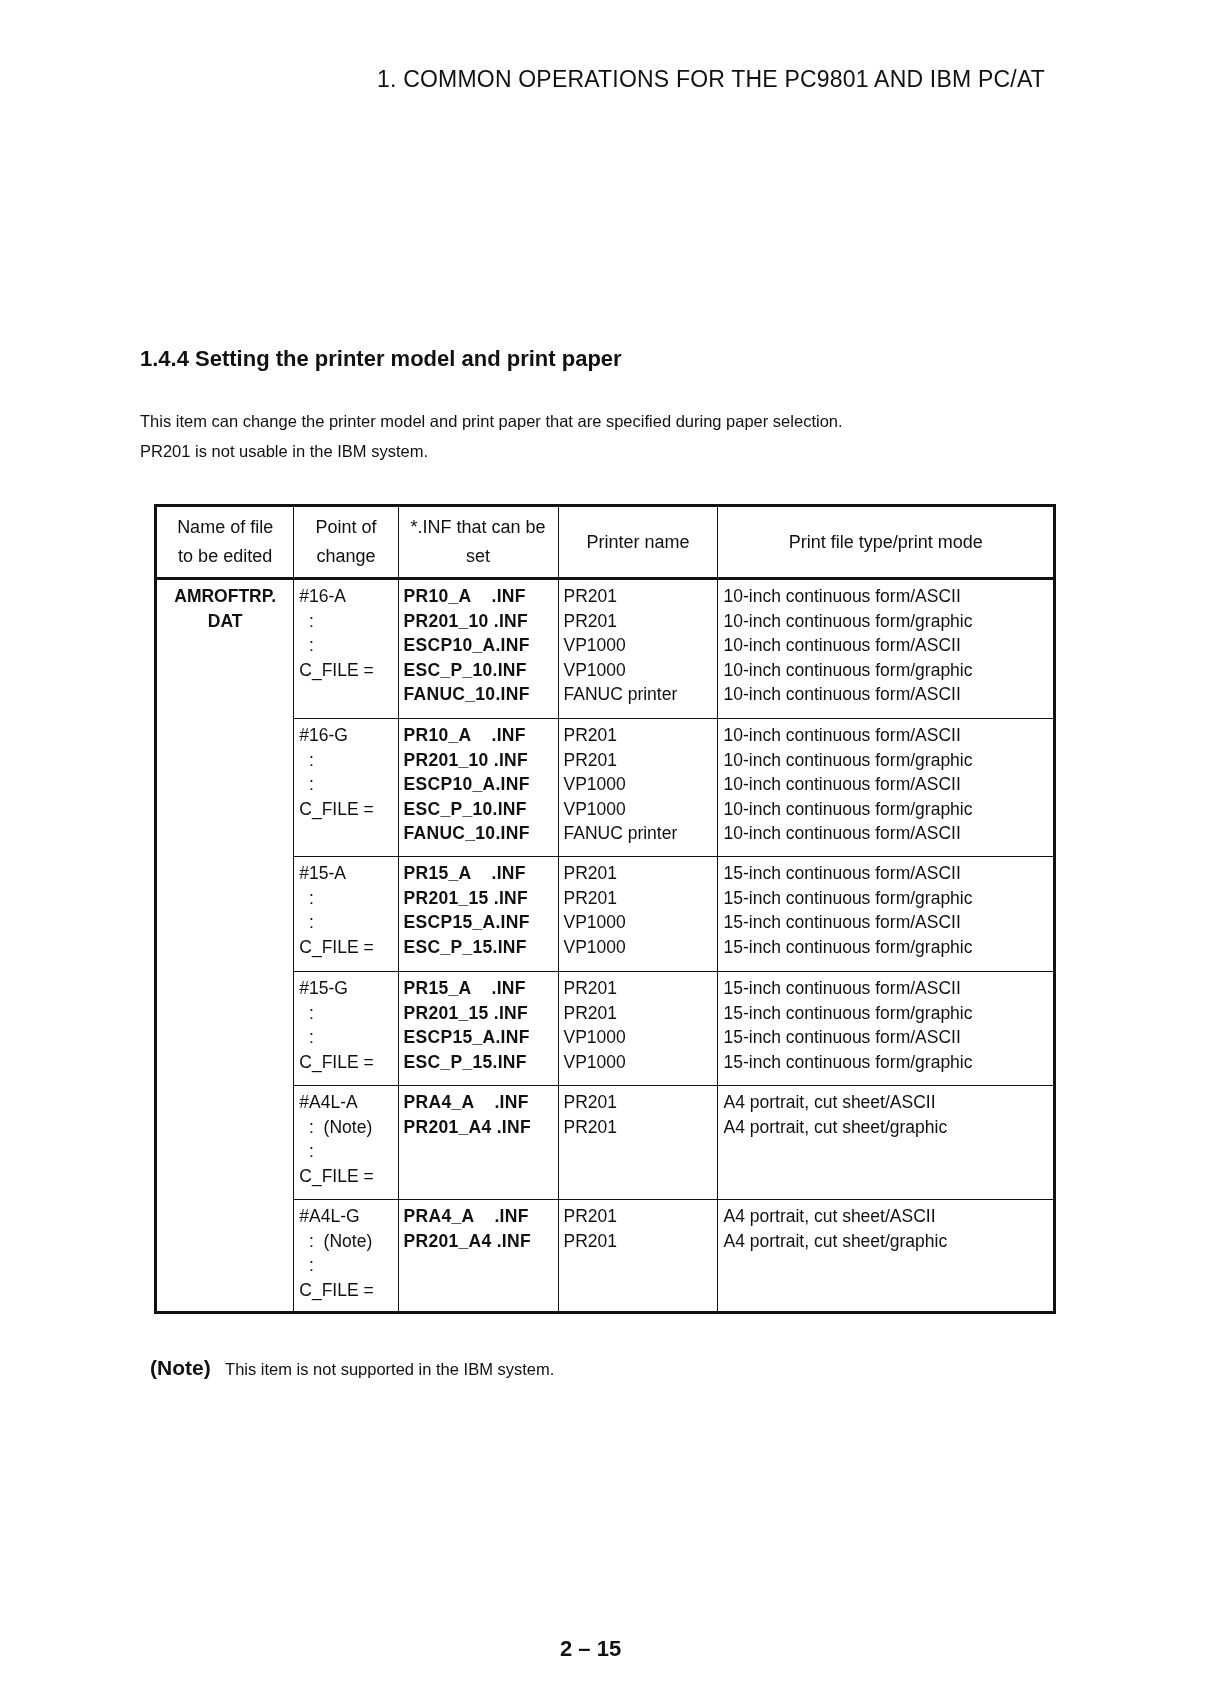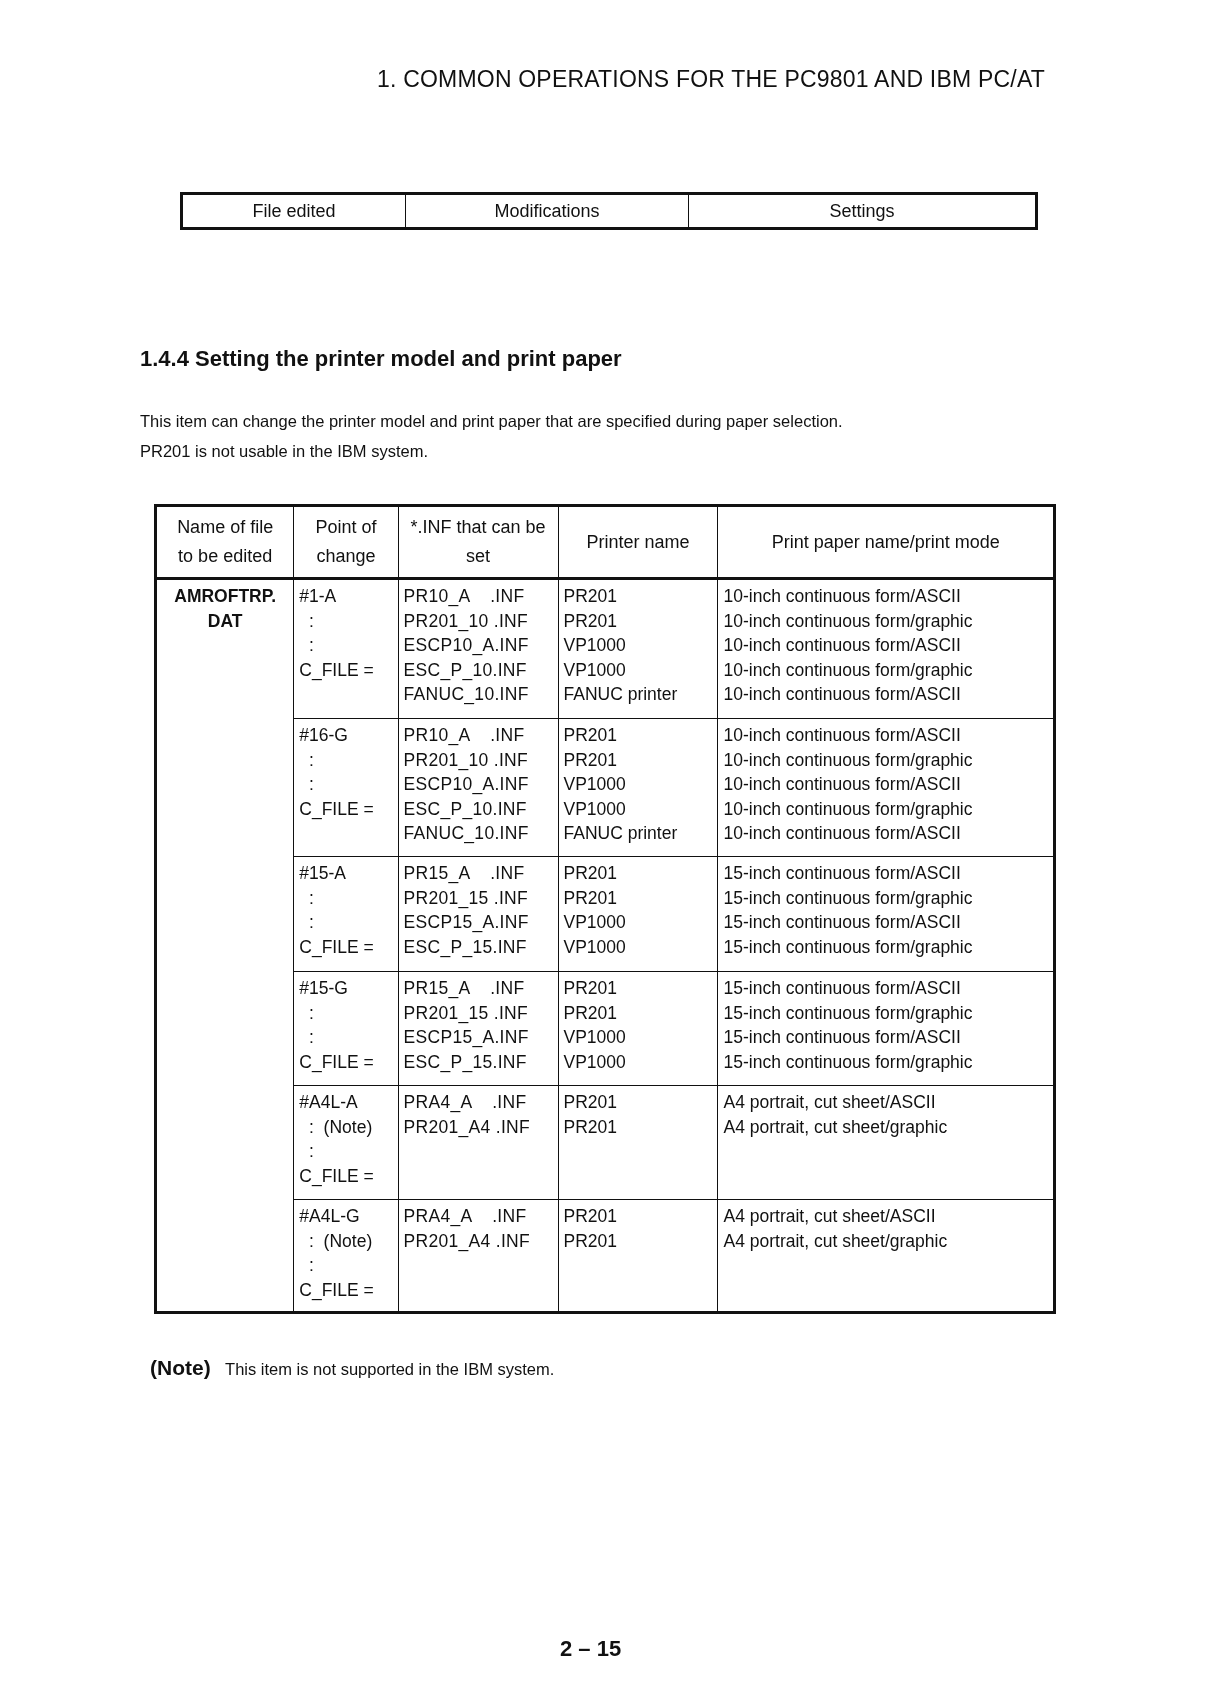--- a/index.html
+++ b/index.html
@@ -13,62 +13,57 @@
   #t1 td { height:58px; padding:8px 6px 0 6px; line-height:25px; }
   #t1 .c1 { width:220px; text-align:center; }
   #t1 .c2 { width:280px; }
   #section-heading { left:140px; top:346px; font-size:22px; font-weight:bold; white-space:nowrap; }
   .para { left:140px; font-size:16.5px; white-space:nowrap; }
   #t2 { left:154px; top:504px; width:902px; border:3px solid #111; }
   #t2 th, #t2 td { border:1.5px solid #111; font-weight:normal; font-size:18px; }
   #t2 th { height:70px; text-align:center; vertical-align:middle; line-height:29px; border-bottom:3px solid #111; padding:0 2px; }
   #t2 td { vertical-align:top; padding:4px 5px 0 5px; line-height:24.5px; white-space:pre; font-size:17.5px; }
   #t2 td.name { text-align:center; white-space:normal;font-weight:bold; }
-  #t2 td.mono { letter-spacing:0.3px; }
+  #t2 td.mono { letter-spacing:0.3px;font-weight:bold; }
   .w1 { width:128px; } .w2 { width:96px; } .w3 { width:150px; } .w4 { width:150px; } .w5 { width:320px; }
   #note { left:150px; top:1356px; white-space:nowrap; }
   #note-label { font-weight:bold; font-size:21px; }
   #note-text { font-size:16.5px; margin-left:10px; }
   #page-number { left:560px; top:1636px; font-size:22px; font-weight:bold; white-space:nowrap; }
 </style>
 </head>
 <body>
 
 <div id="page-title" class="abs">1.  COMMON OPERATIONS FOR THE PC9801 AND IBM PC/AT</div>
 
 <table id="t1">
   <tbody>
-      <tr>
-    <th class="c1">File edited</th>
-    <th class="c2">Modifications</th>
-    <th>Settings</th>
-  </tr>
 </tbody>
   </table>
 
 <div id="section-heading" class="abs">1.4.4  Setting the printer model and print paper</div>
 <div class="abs para" style="top:412px;">This item can change the printer model and print paper that are specified during paper selection.</div>
 <div class="abs para" style="top:442px;">PR201 is not usable in the IBM system.</div>
 
 <table id="t2">
   <tbody>
       <tr>
     <th class="w1" style="white-space:pre-line">Name of file
 to be edited</th>
     <th class="w2" style="white-space:pre-line">Point of
 change</th>
     <th class="w3" style="white-space:pre-line">*.INF that can be
 set</th>
     <th class="w4">Printer name</th>
-    <th class="w5">Print paper name/print mode</th>
+    <th class="w5">Print file type/print mode</th>
   </tr>
   <tr style="height:140px">
     <td class="name" rowspan="6" style="white-space:pre-line">AMROFTRP.
 DAT</td>
-    <td>#1-A
+    <td>#16-A
   :
   :
 C_FILE =</td>
     <td class="mono">PR10_A    .INF
 PR201_10 .INF
 ESCP10_A.INF
 ESC_P_10.INF
 FANUC_10.INF</td>
     <td>PR201
 PR201

